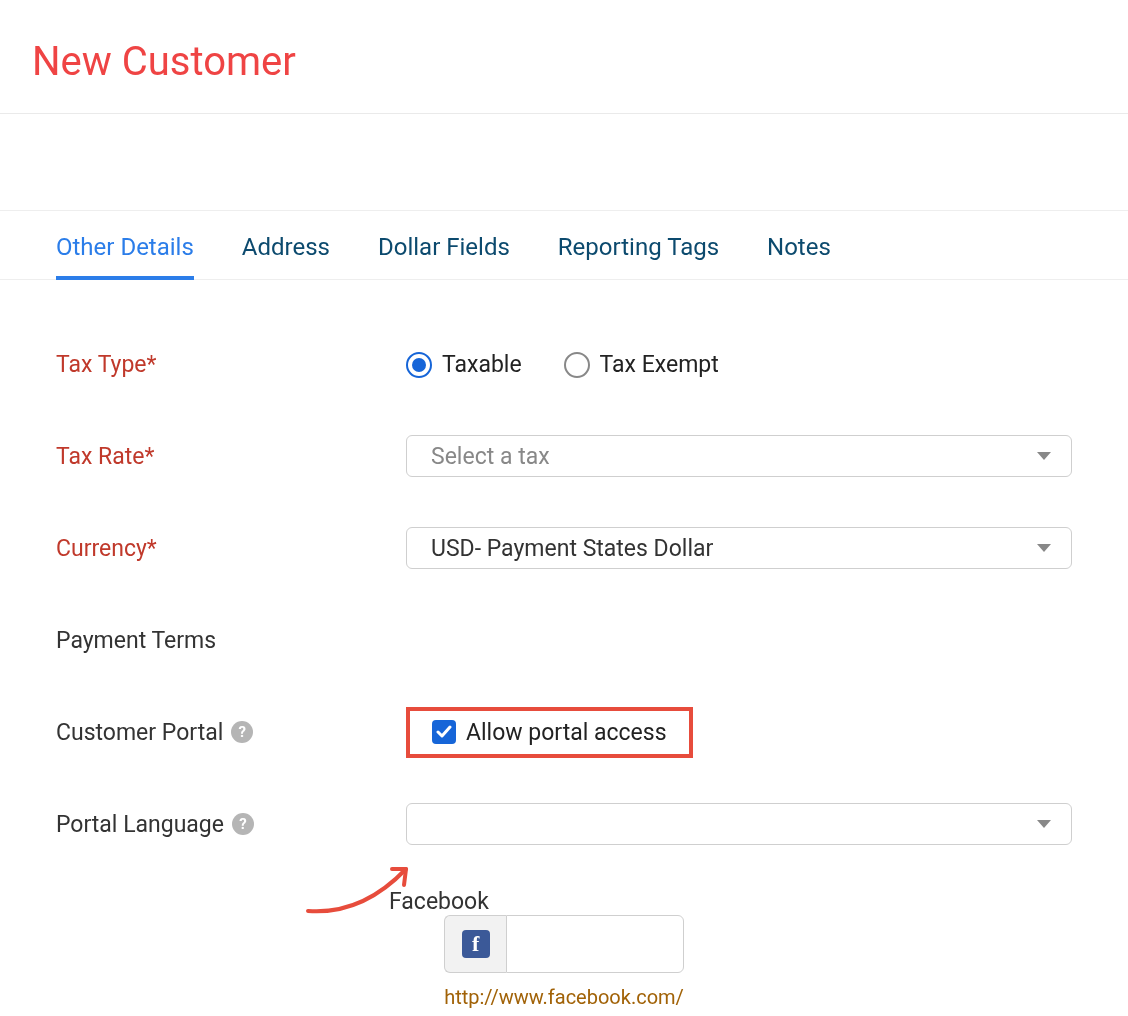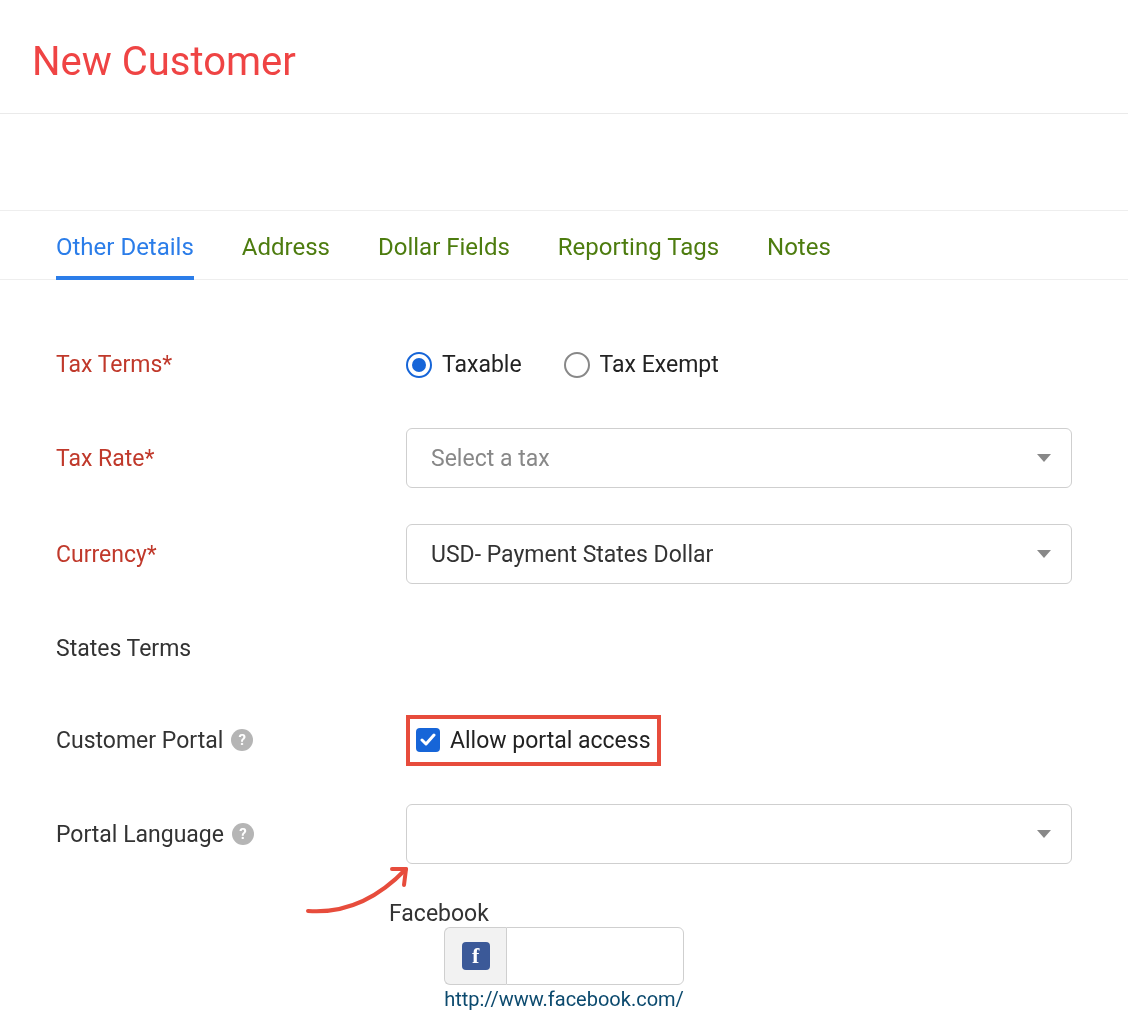--- a/index.html
+++ b/index.html
@@ -31,21 +31,21 @@
     border-bottom: 1px solid #eee;
   }
   .tabs {
     display: flex;
     gap: 48px;
     padding: 0 8px 0 56px;
   }
   .tab {
     padding: 22px 0 18px 0;
     font-size: 24px;
-    color: #4d7c0f;
+    color: #0c4a6e;
     cursor: pointer;
     position: relative;
   }
   .tab.active {
     color: #2b7de9;
   }
   .tab.active::after {
     content: "";
     position: absolute;
     left: 0; right: 0; bottom: -1px;
@@ -97,21 +97,21 @@
   }
   .radio-outer.selected {
     border-color: #1665d8;
   }
   .radio-inner {
     width: 14px; height: 14px;
     border-radius: 50%;
     background: #1665d8;
   }
   .select {
-    height: 60px;
+    height: 42px;
     border: 1px solid #cfcfcf;
     border-radius: 6px;
     display: flex;
     align-items: center;
     justify-content: space-between;
     padding: 0 20px 0 24px;
     font-size: 23px;
     color: #333;
     cursor: pointer;
     background: #fff;
@@ -133,21 +133,21 @@
   }
   .checkbox {
     width: 24px; height: 24px;
     border-radius: 4px;
     background: #1665d8;
     display: flex; align-items: center; justify-content: center;
   }
   .checkbox svg { display: block; }
   .highlight-box {
     border: 4px solid #e74c3c;
-    padding: 8px 6px;
+    padding: 8px 22px;
     display: inline-flex;
   }
   .help-icon {
     width: 22px; height: 22px;
     border-radius: 50%;
     background: #b5b5b5;
     color: #fff;
     font-size: 15px;
     font-weight: 700;
     display: inline-flex;
@@ -169,22 +169,22 @@
   }
   .input-text {
     flex: 1;
     border: 1px solid #cfcfcf;
     border-top-right-radius: 6px;
     border-bottom-right-radius: 6px;
     background: #fff;
   }
   .hint {
     font-size: 20px;
-    color: #0c4a6e;
-    margin-top: 2px;
+    color: #a16207;
+    margin-top: 12px;
   }
   .fb-icon {
     width: 28px; height: 28px;
     background: #3b5998;
     border-radius: 4px;
     color: #fff;
     font-weight: 700;
     font-family: Georgia, 'Times New Roman', serif;
     font-size: 22px;
     display: flex; align-items: center; justify-content: center;
@@ -212,21 +212,21 @@
       <div class="tab"><span>Address</span></div>
       <div class="tab"><span>Dollar Fields</span></div>
       <div class="tab"><span>Reporting Tags</span></div>
       <div class="tab"><span>Notes</span></div>
     </div>
   </div>
 
   <div class="form">
 
     <div class="row">
-      <div class="label required">Tax Terms*</div>
+      <div class="label required">Tax Type*</div>
       <div class="control">
         <div class="radios">
           <div class="radio-item">
             <span class="radio-outer selected">
                 <span class="radio-inner"></span>
               </span>
             <span>Taxable</span>
           </div>
           <div class="radio-item">
             <span class="radio-outer"></span>
@@ -250,21 +250,21 @@
       <div class="label required">Currency*</div>
       <div class="control">
         <div class="select">
           <span class="select-text">USD- Payment States Dollar</span>
           <span class="caret"></span>
         </div>
       </div>
     </div>
 
     <div class="row">
-      <div class="label">States Terms</div>
+      <div class="label">Payment Terms</div>
     </div>
 
     <div class="row">
       <div class="label">
         <span>Customer Portal</span>
         <span class="help-icon">?</span>
       </div>
       <div class="control">
         <span class="highlight-box">
           <span class="checkbox-wrap">

